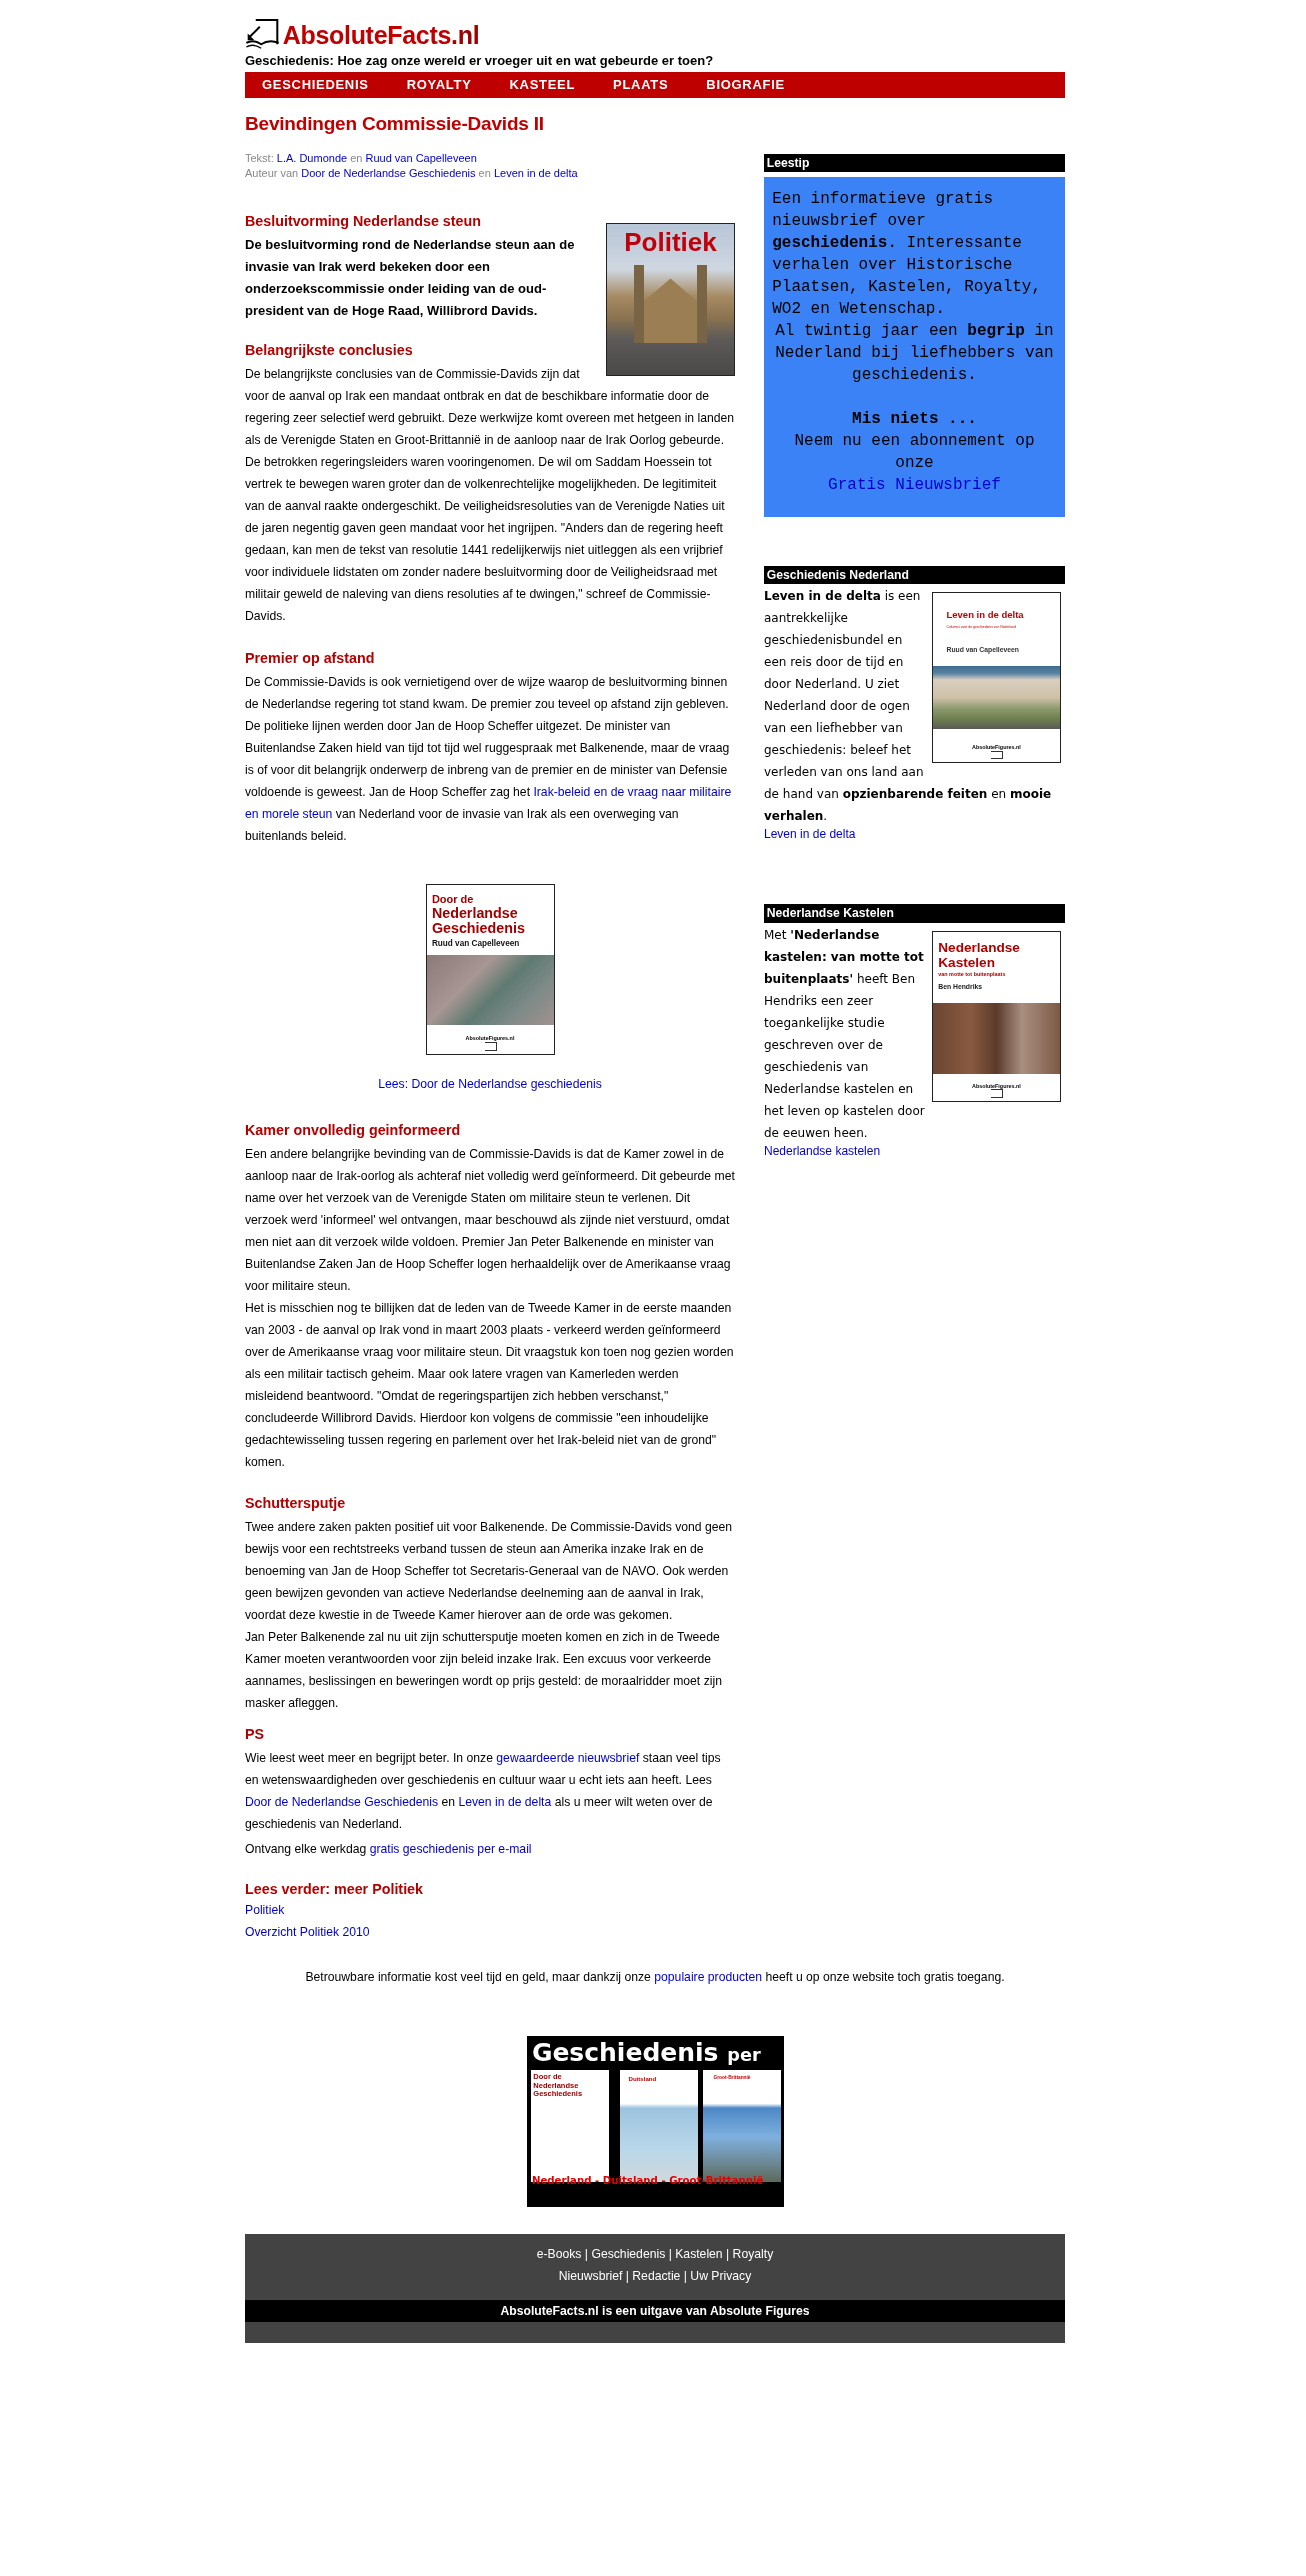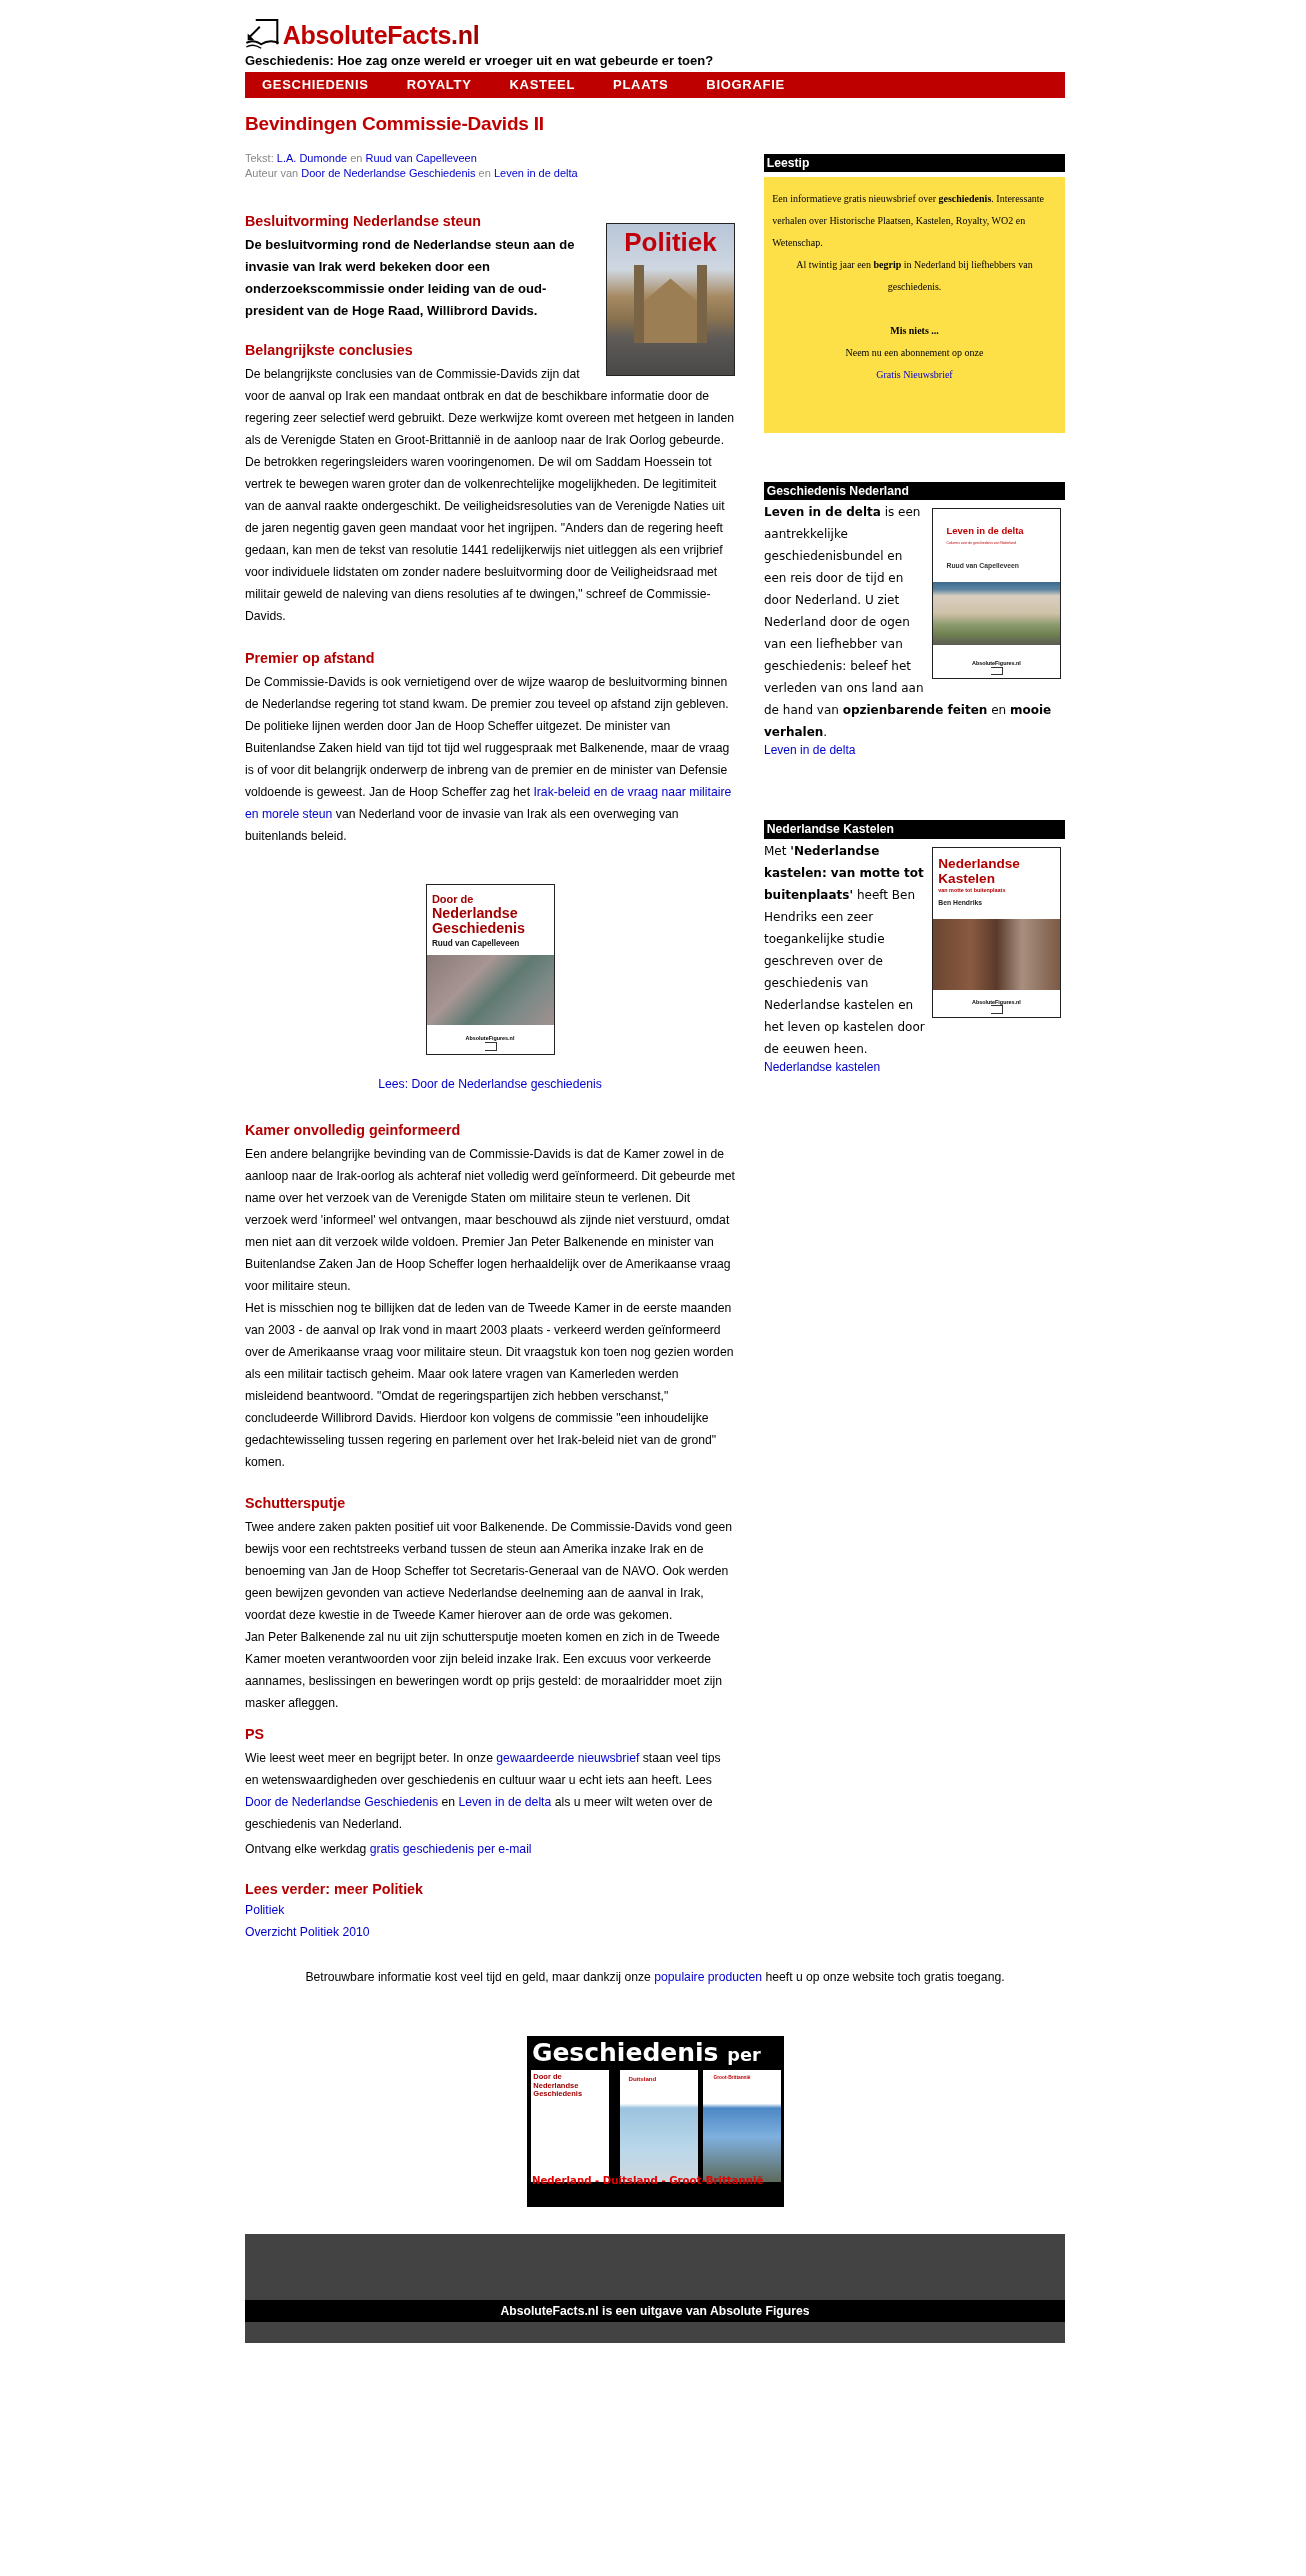--- a/index.html
+++ b/index.html
@@ -41,21 +41,21 @@
   .book .bt1 { color: #a00000; font-weight: bold; font-size: 11px; margin: 8.2px 0 0 5.4px; }
   .book .bt2 { color: #a00000; font-weight: bold; font-size: 14.3px; line-height: 15px; margin: 1.4px 0 0 5.4px; }
   .book .bt3 { color: #111; font-weight: bold; font-size: 8.2px; margin: 2.7px 0 0 5.4px; }
   .book .photo { position: absolute; left: 0; right: 0; top: 70px; height: 70px; background: linear-gradient(135deg, #8a7a78 0%, #a79693 35%, #5f7a72 55%, #7d8a87 75%, #a19190 100%); }
   .book .pub { position: absolute; bottom: 12.2px; left: 0; right: 0; text-align: center; font-size: 5.4px; font-weight: bold; }
   .book .pubicon { position: absolute; bottom: 2.7px; left: 50%; margin-left: -5.4px; width: 11px; height: 6.8px; border: 0.7px solid #333; border-left: none; }
   .caption-link { display: block; margin-top: 20.4px; font-size: 12.2px; }
 
   
   .side-head { background: #000; color: #fff; font-weight: bold; font-size: 12.2px; height: 18.4px; line-height: 18.4px; padding-left: 2.7px; }
-  .leestip-box { background: #fde047; margin-top: 4.8px; padding: 11px 8.2px 20.4px 8.2px; font-size: 10px; line-height: 22px; min-height: 224px; font-family: Liberation Serif, serif; }
+  .leestip-box { background: #3b82f6; margin-top: 4.8px; padding: 11px 8.2px 20.4px 8.2px; font-size: 16px; line-height: 22px; min-height: 224px; font-family: Liberation Mono, monospace; }
   .leestip-box .c { text-align: center; }
   .side-block { margin-top: 48px; }
   .side-block.first { margin-top: 49px; }
   .side-body { font-size: 12px; line-height: 22px; margin-top: 1.4px; font-family: "DejaVu Sans", sans-serif; }
   .side-book { float: right; width: 127px; height: 169px; border: 0.7px solid #222; margin: 8.2px 4.1px 4.1px 6.8px; background: #fff; position: relative; overflow: hidden; }
   .side-book .t1 { color: #c00000; font-weight: bold; font-size: 9.5px; margin: 16.3px 0 0 13.6px; }
   .side-book .t1s { color: #c00000; font-size: 3.4px; margin: 4.1px 0 0 13.6px; }
   .side-book .t2 { color: #333; font-weight: bold; font-size: 6.8px; margin: 17.7px 0 0 13.6px; }
   .side-book .beach { position: absolute; left: 0; right: 0; top: 73px; height: 63px; background: linear-gradient(180deg, #3d6b8e 0%, #5b84a3 12%, #d9cfc0 22%, #cfc1a8 50%, #8b9a6d 68%, #6e7f4f 84%, #5b5a55 100%); }
   .side-book .k1 { color: #b00000; font-weight: bold; font-size: 13.6px; line-height: 15px; margin: 8.2px 0 0 5.4px; }
@@ -244,16 +244,20 @@
     <div class="b1"></div>
     <div class="b2"></div>
     <div class="b3"></div>
     <div class="bl" style="width:68px">Door de Nederlandse Geschiedenis</div>
     <div class="bl2">Duitsland</div>
     <div class="bl3">Groot-Brittannië</div>
     <div class="bfoot">Nederland - Duitsland - Groot-Brittannië</div>
   </div>
 
   <div class="footer">
+    <div class="links">
+      <a href="#">e-Books</a><span> | </span><a href="#">Geschiedenis</a><span> | </span><a href="#">Kastelen</a><span> | </span><a href="#">Royalty</a><br>
+      <a href="#">Nieuwsbrief</a><span> | </span><a href="#">Redactie</a><span> | </span><a href="#">Uw Privacy</a>
+    </div>
     <div class="pub">AbsoluteFacts.nl is een uitgave van Absolute Figures</div>
   </div>
 </div>
 
 
 </body></html>

